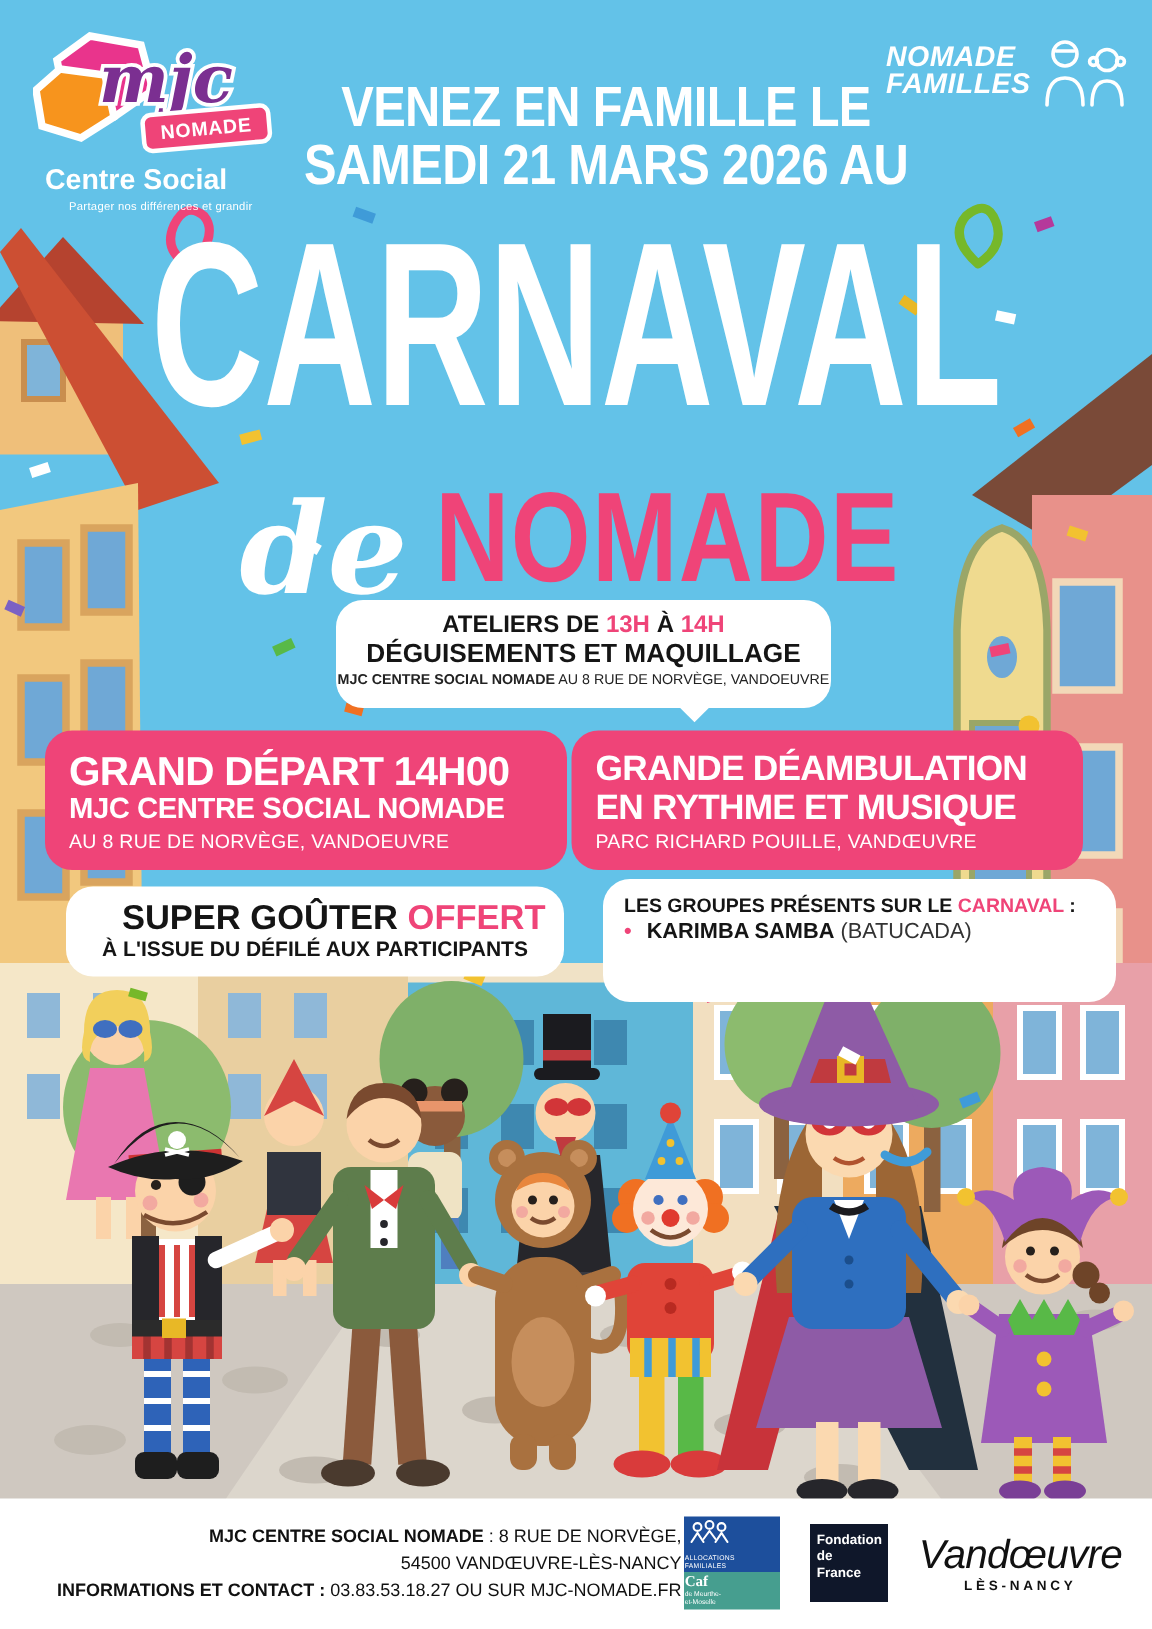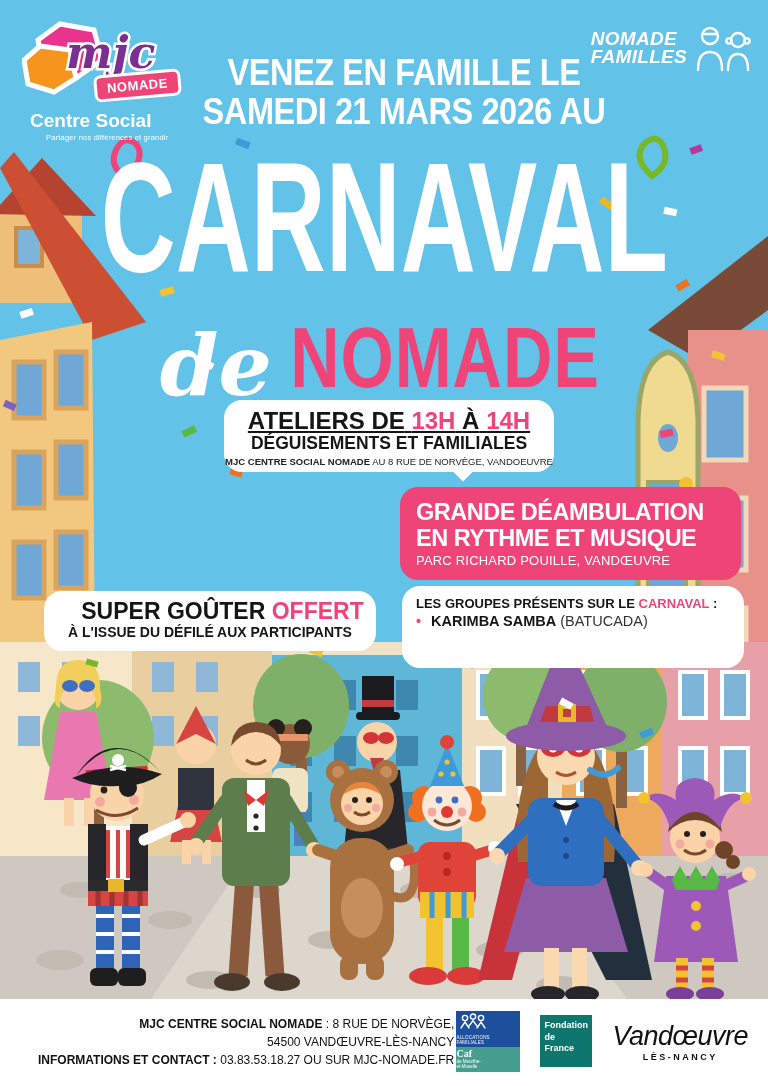--- a/index.html
+++ b/index.html
@@ -34,27 +34,27 @@
   .title-sub{position:absolute;left:0;right:0;top:316px;text-align:center;z-index:3;}
   .title-sub .de{font-family:"DejaVu Serif","Liberation Serif",serif;font-style:italic;font-weight:bold;
     color:#fff;font-size:84px;margin-right:6px;vertical-align:-12px;}
   .title-sub .nomade{display:inline-block;color:#EF4478;font-weight:900;font-size:72px;
     transform:scale(.95,1.18);transform-origin:center;letter-spacing:1px;}
   
   .box{position:absolute;background:#fff;border-radius:18px;z-index:3;box-sizing:border-box;}
   .pink{color:#EF4478;}
   .ateliers{left:224px;top:400px;width:330px;height:72px;text-align:center;padding-top:9px;}
   .ateliers-tail{position:absolute;left:452px;top:455px;width:22px;height:22px;background:#fff;transform:rotate(45deg);z-index:2;}
-  .a-l1{font-weight:900;font-size:24px;color:#151515;line-height:1;text-decoration:underline;}
+  .a-l1{font-weight:900;font-size:16px;color:#151515;line-height:1;}
   .a-l2{font-weight:900;font-size:17.5px;color:#151515;line-height:1.25;}
   .a-l3{font-size:9.5px;color:#222;margin-top:1px;}
   .a-l3 .b3{font-weight:900;}
   .pinkbox{position:absolute;background:#EF4478;border-radius:18px;z-index:3;color:#fff;box-sizing:border-box;padding:13px 16px;}
   .depart{left:30px;top:487px;width:348px;height:93px;}
-  .deambulation{left:400px;top:487px;width:341px;height:93px;}
+  .deambulation{left:381px;top:487px;width:341px;height:93px;}
   .p-l1{font-weight:900;font-size:27px;line-height:1.05;letter-spacing:-.5px;}
   .deambulation .p-l1{font-size:23.5px;line-height:1.1;}
   .p-l2{font-weight:900;font-size:19.5px;line-height:1.15;letter-spacing:-.3px;}
   .deambulation .p-l2{font-size:23.5px;line-height:1.05;letter-spacing:-.5px;}
   .p-l3{font-size:13px;font-weight:500;margin-top:2px;letter-spacing:.2px;}
   .gouter{left:44px;top:591px;width:332px;height:60px;text-align:center;padding-top:8px;}
   .g-l1{font-weight:900;font-size:23px;color:#151515;line-height:1.05;margin-left:25px;}
   .g-l2{font-weight:800;font-size:14px;color:#151515;line-height:1.3;}
   .groupes{left:402px;top:586px;width:342px;height:82px;padding:10px 14px;}
   .gr-h{font-weight:900;font-size:13px;color:#151515;line-height:1.2;}
@@ -65,21 +65,21 @@
   .footer{position:absolute;left:0;bottom:0;width:768px;height:87px;background:#fff;z-index:4;}
   .footer-text{position:absolute;left:38px;top:16px;font-size:12px;color:#111;line-height:1.5;text-align:right;}
   .ft-b{font-weight:900;}
   .footer-logos{position:absolute;right:20px;top:12px;display:flex;align-items:center;gap:20px;}
   .caf-logo{width:64px;text-align:left;}
   .caf-top{background:#1D4F9C;color:#fff;padding:2px 0 1px;}
   .caf-top .caf-small{font-size:4.5px;line-height:1.2;letter-spacing:.2px;}
   .caf-bottom{background:#469E8F;color:#fff;padding:1px 0 2px;}
   .caf-name{font-size:10px;font-weight:700;font-family:"Liberation Serif","DejaVu Serif",serif;line-height:1.1;}
   .caf-sub{font-size:4.5px;line-height:1.2;}
-  .fdf-logo{width:52px;height:52px;background:#0f766e;color:#fff;box-sizing:border-box;padding:5px 4px;
+  .fdf-logo{width:52px;height:52px;background:#0f172a;color:#fff;box-sizing:border-box;padding:5px 4px;
     font-size:9px;font-weight:700;line-height:1.25;}
   .city-logo{text-align:center;color:#111;}
   .city-name{font-style:italic;font-weight:400;font-size:27px;letter-spacing:-.5px;}
   .city-sub{font-size:9px;font-weight:700;letter-spacing:2.5px;margin-top:0px;}
 </style>
 </head>
 <body>
 
 <div class="poster">
 
@@ -507,27 +507,32 @@
   </div>
 
   <div class="ateliers-tail"></div>
   <div class="box ateliers">
     <div class="a-l1">
       <span>ATELIERS DE</span>
       <span class="pink">13H</span>
       <span>À</span>
       <span class="pink">14H</span>
     </div>
-    <div class="a-l2">DÉGUISEMENTS ET FAMILIALES</div>
+    <div class="a-l2">DÉGUISEMENTS ET MAQUILLAGE</div>
     <div class="a-l3">
       <span class="b3">MJC CENTRE SOCIAL NOMADE</span>
       <span>AU 8 RUE DE NORVÈGE, VANDOEUVRE</span>
     </div>
   </div>
 
+  <div class="pinkbox depart">
+    <div class="p-l1">GRAND DÉPART 14H00</div>
+    <div class="p-l2">MJC CENTRE SOCIAL NOMADE</div>
+    <div class="p-l3">AU 8 RUE DE NORVÈGE, VANDOEUVRE</div>
+  </div>
   <div class="pinkbox deambulation">
     <div class="p-l1">GRANDE DÉAMBULATION</div>
     <div class="p-l2">EN RYTHME ET MUSIQUE</div>
     <div class="p-l3">PARC RICHARD POUILLE, VANDŒUVRE</div>
   </div>
 
   <div class="box gouter">
     <div class="g-l1">
       <span>SUPER GOÛTER</span>
       <span class="pink">OFFERT</span>

